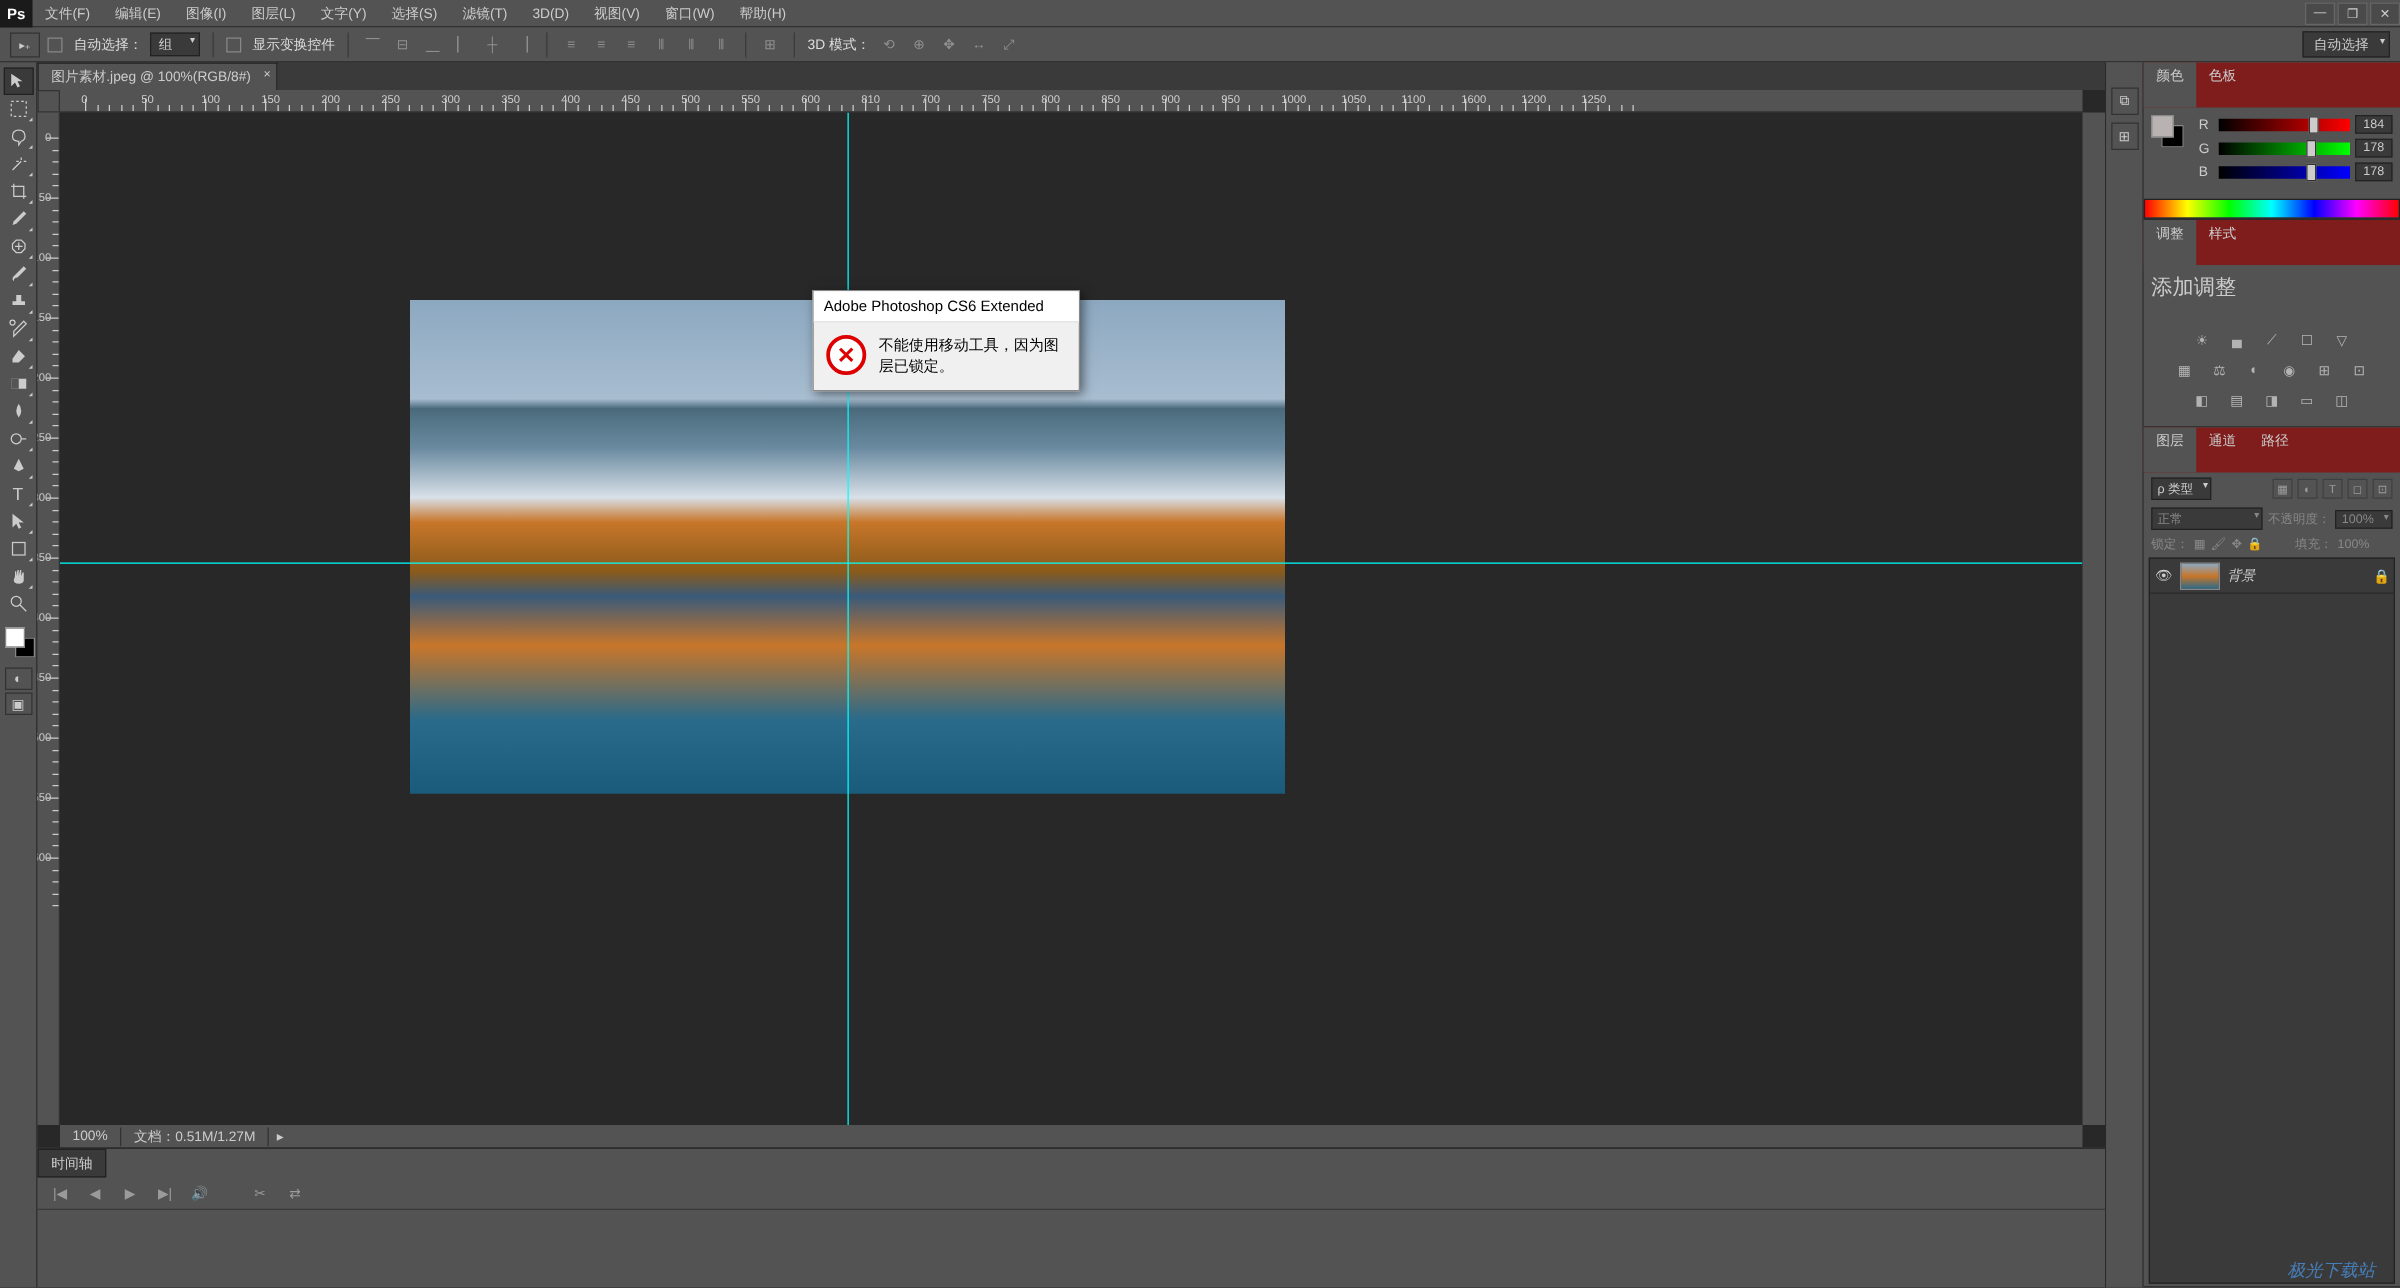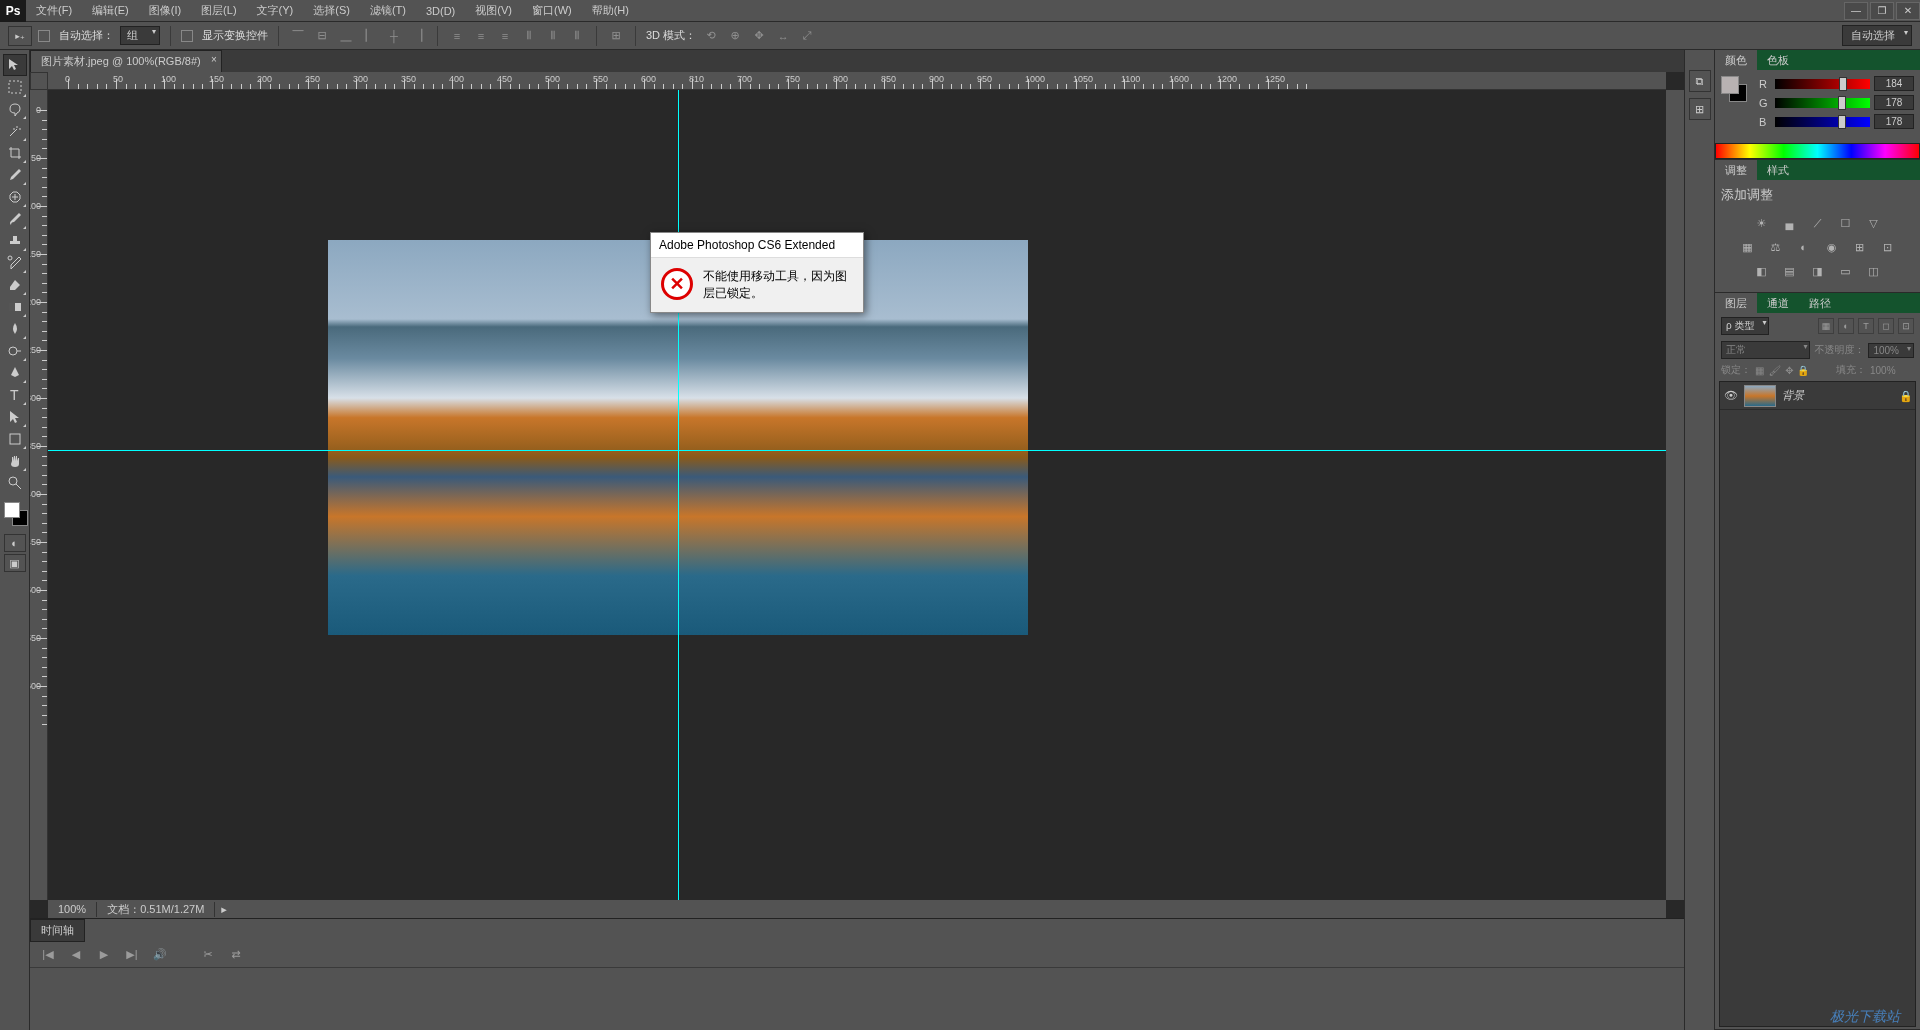--- a/index.html
+++ b/index.html
@@ -76,41 +76,41 @@
 .tl-create-btn { background: #3a3a3a; border: 1px solid #222; padding: 3px 10px; }
 .tl-create-dd { background: #3a3a3a; border: 1px solid #222; padding: 3px 6px; margin-left: -1px; }
 
 
 .right-panels { width: 236px; background: #535353; border-left: 1px solid #2a2a2a; display: flex; }
 .mini-dock { width: 30px; background: #535353; border-right: 1px solid #2a2a2a; display: flex; flex-direction: column; align-items: center; padding-top: 20px; gap: 6px; }
 .mini-icon { width: 22px; height: 22px; display: flex; align-items: center; justify-content: center; border: 1px solid #333; }
 .panels-col { flex: 1; display: flex; flex-direction: column; }
 
 .panel { background: #535353; border-bottom: 1px solid #2a2a2a; }
-.panel-tabs { display: flex; background: #14532d; height: 20px; }
+.panel-tabs { display: flex; background: #7f1d1d; height: 36px; }
 .panel-tab { padding: 3px 10px; font-size: 11px; cursor: pointer; }
 .panel-tab.active { background: #535353; }
 .panel-body { padding: 6px; }
 
 
 .color-panel .swatch-preview { display: inline-block; vertical-align: top; position: relative; width: 28px; height: 28px; margin-right: 6px; }
 .color-panel .sw-fg { position: absolute; top: 0; left: 0; width: 18px; height: 18px; background: #b8b2b2; border: 1px solid #888; }
 .color-panel .sw-bg { position: absolute; top: 8px; left: 8px; width: 18px; height: 18px; background: #000; border: 1px solid #888; }
 .slider-row { display: flex; align-items: center; gap: 4px; margin-bottom: 4px; }
 .slider-row .ch { width: 12px; }
 .slider-row .track { flex: 1; height: 10px; position: relative; }
 .slider-row .track.r { background: linear-gradient(to right, #000, #f00); }
 .slider-row .track.g { background: linear-gradient(to right, #000, #0f0); }
 .slider-row .track.b { background: linear-gradient(to right, #000, #00f); }
 .slider-row .thumb { position: absolute; top: -2px; width: 8px; height: 14px; background: #ccc; border: 1px solid #333; transform: translateX(-50%); }
-.slider-row .val { width: 40px; background: #3a3a3a; border: 1px solid #222; text-align: center; font-size: 10px; padding: 1px 0; }
+.slider-row .val { width: 30px; background: #3a3a3a; border: 1px solid #222; text-align: center; font-size: 10px; padding: 1px 0; }
 .spectrum { height: 16px; background: linear-gradient(to right, red, yellow, lime, cyan, blue, magenta, red); margin-top: 4px; border: 1px solid #222; }
 
 
-.adj-title { font-size: 13px; margin-bottom: 10px; }
+.adj-title { font-size: 17px; margin-bottom: 22px; }
 .adj-row { display: flex; justify-content: center; gap: 10px; margin-bottom: 6px; }
 .adj-icon { width: 18px; height: 18px; display: flex; align-items: center; justify-content: center; opacity: 0.8; }
 
 
 .layers-panel { flex: 1; display: flex; flex-direction: column; }
 .layers-opts { display: flex; align-items: center; gap: 4px; padding: 4px 6px; font-size: 10px; }
 .layers-opts .dd { background: #3a3a3a; border: 1px solid #222; padding: 1px 14px 1px 4px; position: relative; }
 .layers-opts .dd::after { content: "▾"; position: absolute; right: 2px; top: 0; font-size: 8px; }
 .layers-opts .mini { width: 16px; height: 16px; border: 1px solid #333; display: flex; align-items: center; justify-content: center; font-size: 9px; opacity: 0.6; }
 .layers-row2 { display: flex; align-items: center; gap: 4px; padding: 2px 6px; font-size: 10px; color: #888; }

